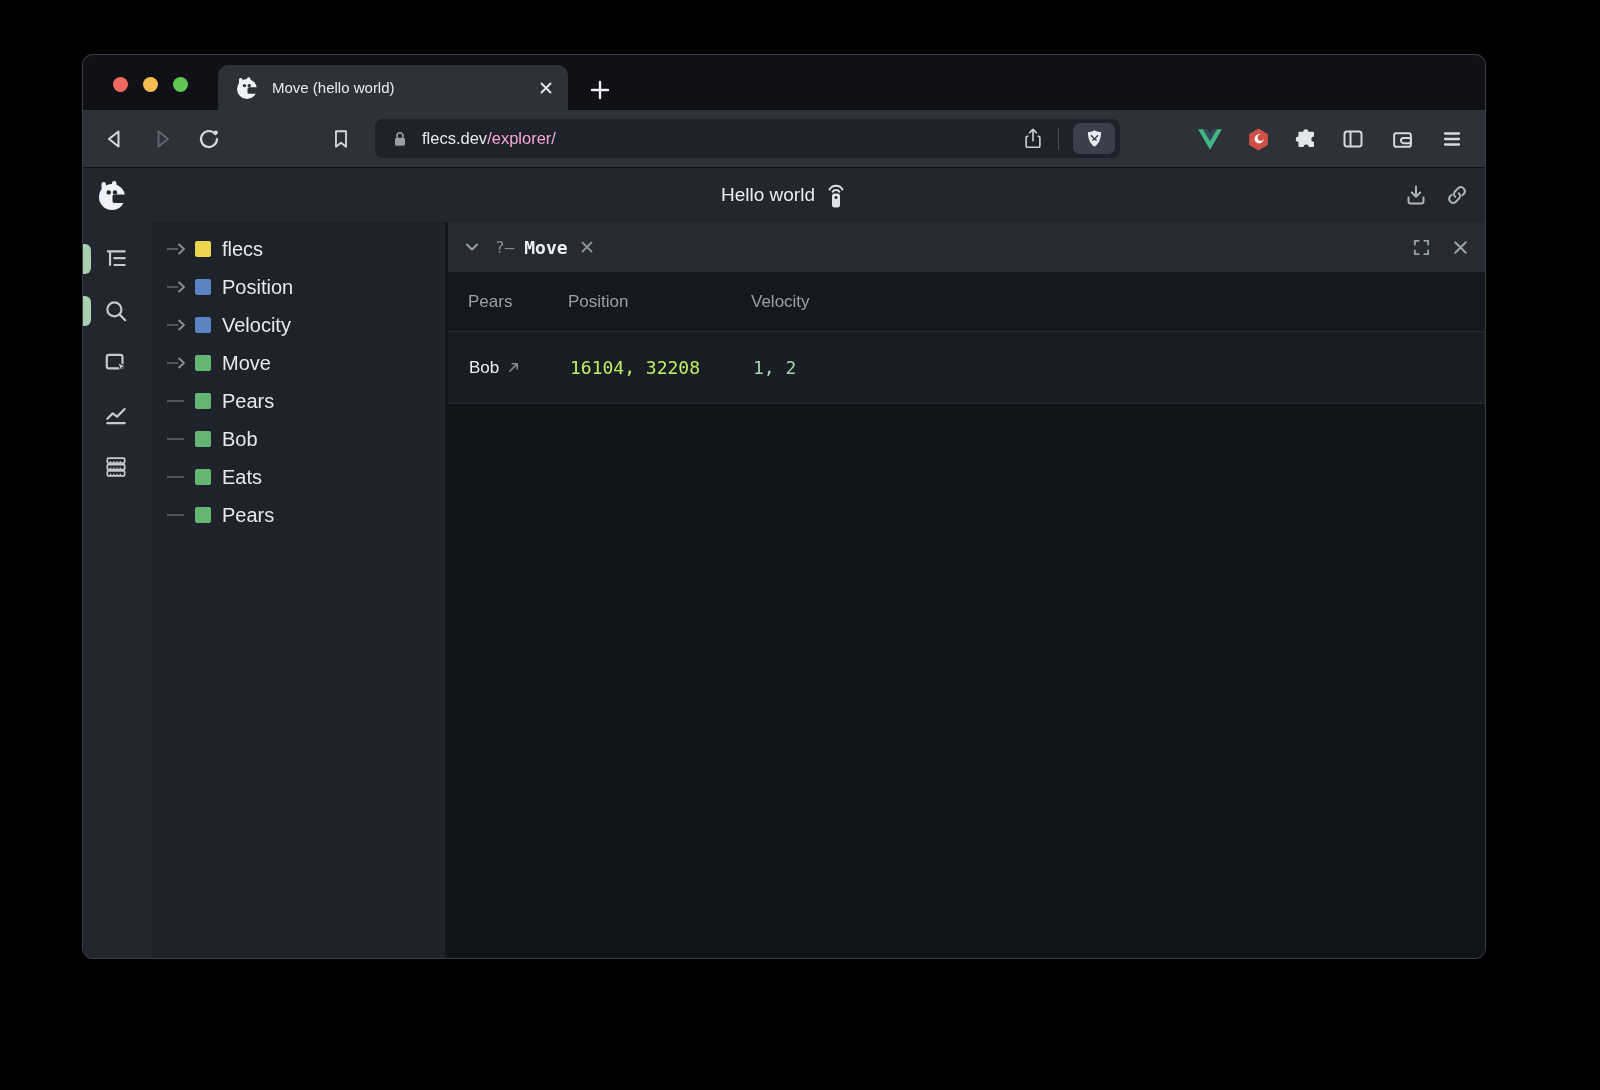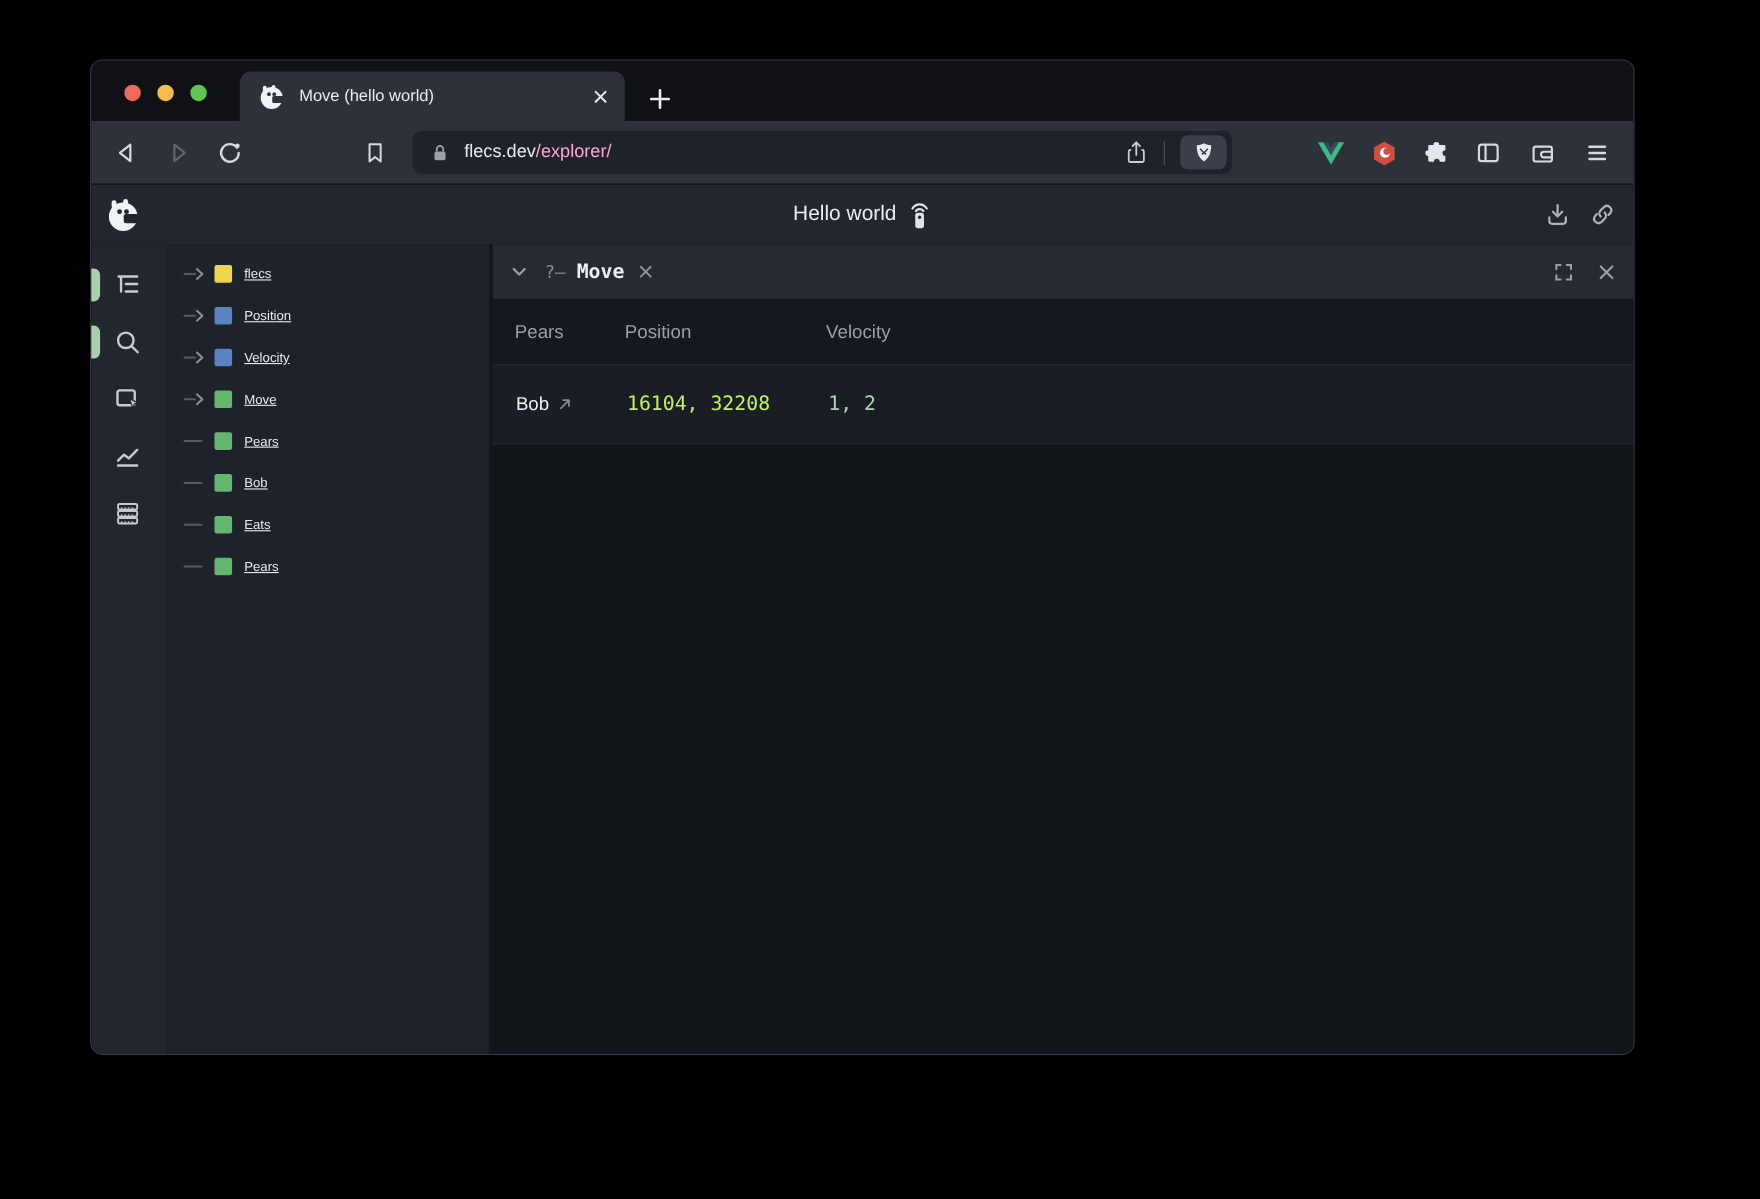--- a/index.html
+++ b/index.html
@@ -52,21 +52,21 @@
   .rail-item { position:absolute; left:20px; width:26px; height:26px; }
   .rail-indicator { position:absolute; left:-5px; width:13px; height:30px;
                     border-radius:6px; }
 
   .treepanel { width:293px; background:#1e222a; flex:none; padding-top:8px; }
   .tree-item { height:38px; display:flex; align-items:center; padding-left:9px;
                cursor:default; }
   .connector { width:34px; flex:none; display:flex; align-items:center; }
   .tree-square { width:16px; height:16px; border-radius:2px; margin-right:11px;
                  flex:none; }
-  .tree-label { color:#e7e9ec; font-size:12px;text-decoration:underline; }
+  .tree-label { color:#e7e9ec; font-size:20px; }
 
   .mainpanel { flex:1; background:#111419; border-left:3px solid #14161b;
                display:flex; flex-direction:column; }
   .queryheader { height:50px; background:#262a32; display:flex; align-items:center;
                  padding:0 15px; flex:none; }
   .q-prefix { font-family:"DejaVu Sans Mono", monospace; color:#878d96;
               font-size:16px; margin:0 10px 0 14px; }
   .q-title { font-family:"DejaVu Sans Mono", monospace; color:#eef0f3;
              font-weight:bold; font-size:18px; }
   .q-close { margin-left:10px; display:flex; }

